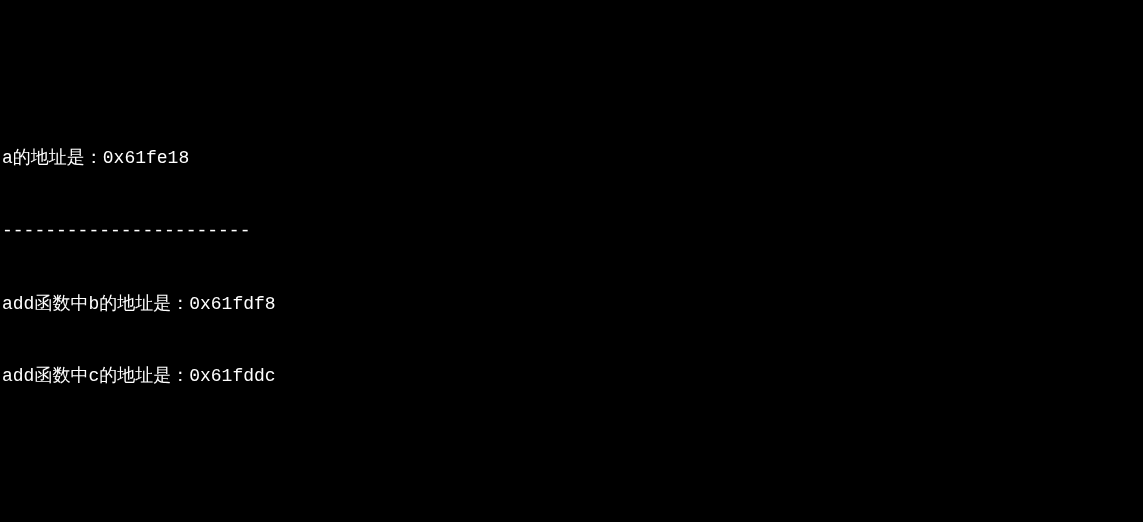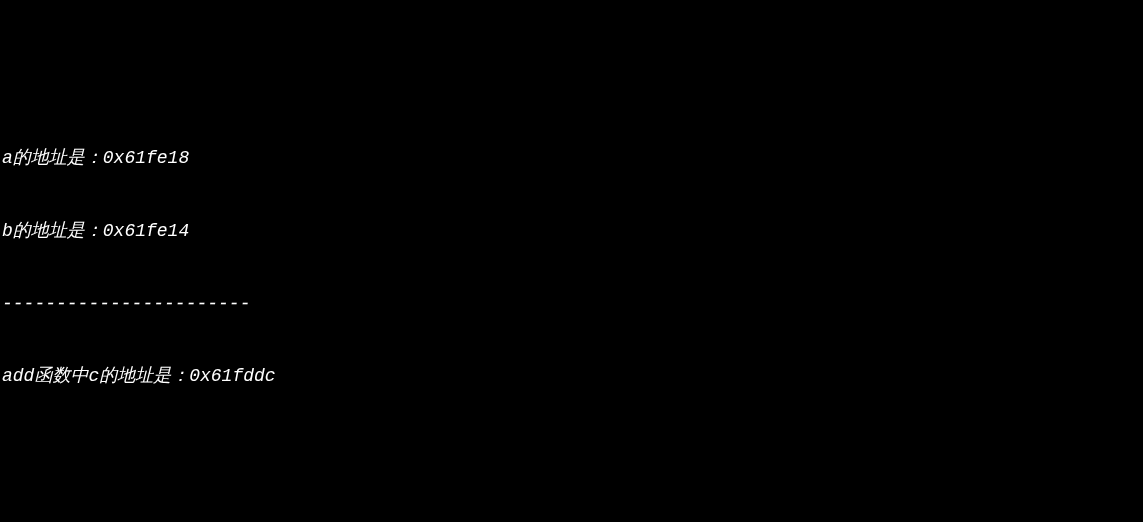--- a/index.html
+++ b/index.html
@@ -17,32 +17,31 @@
       height: 522px;
       overflow: hidden;
       padding: 0;
       white-space: pre;
     }
     .terminal {
       padding: 0 2px;
     }
     .line {
       display: block;
-      font-style: italic;
     }
   </style>
 </head>
 <body>
 
 
 
 <div class="terminal">
   <span class="line">a的地址是：0x61fe18</span>
-  <span class="line">b的地址是：0x61fe14</span>
   <span class="line">-----------------------</span>
+  <span class="line">add函数中b的地址是：0x61fdf8</span>
   <span class="line">add函数中c的地址是：0x61fddc</span>
   
   
   
   
   
   
   
   
   

